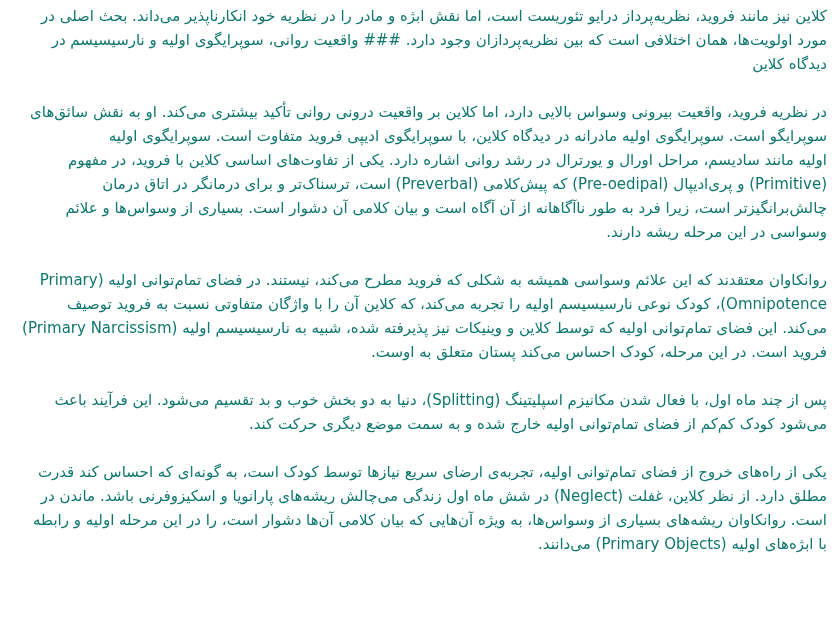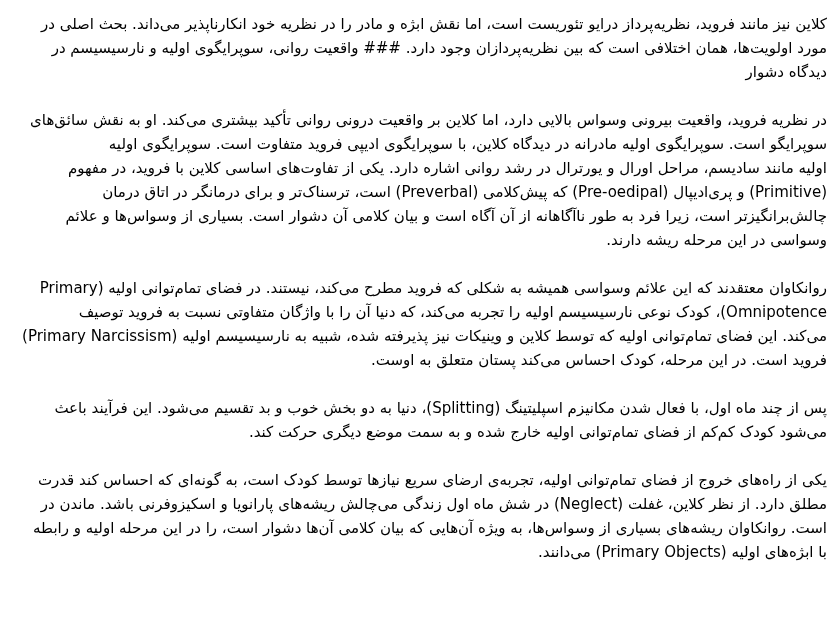--- a/index.html
+++ b/index.html
@@ -10,57 +10,57 @@
   body {
     width: 832px;
     height: 622px;
     overflow: hidden;
     font-family: "DejaVu Sans", sans-serif;
   }
   .page {
     box-sizing: border-box;
     width: 832px;
     height: 622px;
-    padding: 12px 5px 0 14px;
+    padding: 4px 5px 0 14px;
     direction: rtl;
     text-align: right;
-    color: #000000;
+    color: #0f766e;
     font-size: 15px;
     line-height: 24px;
   }
   .para {
     margin: 0 0 24px 0;
   }
   .line {
     white-space: nowrap;
   }
 </style>
 </head>
 <body>
 
 <div class="page">
 
   <div class="para">
     <div class="line">کلاین نیز مانند فروید، نظریه‌پرداز درایو تئوریست است، اما نقش ابژه و مادر را در نظریه خود انکارناپذیر می‌داند. بحث اصلی در</div>
     <div class="line">مورد اولویت‌ها، همان اختلافی است که بین نظریه‌پردازان وجود دارد. ### واقعیت روانی، سوپرایگوی اولیه و نارسیسیسم در</div>
-    <div class="line">دیدگاه دشوار</div>
+    <div class="line">دیدگاه کلاین</div>
   </div>
 
   <div class="para">
     <div class="line">در نظریه فروید، واقعیت بیرونی وسواس بالایی دارد، اما کلاین بر واقعیت درونی روانی تأکید بیشتری می‌کند. او به نقش سائق‌های</div>
     <div class="line">سوپرایگو است. سوپرایگوی اولیه مادرانه در دیدگاه کلاین، با سوپرایگوی ادیپی فروید متفاوت است. سوپرایگوی اولیه</div>
     <div class="line">اولیه مانند سادیسم، مراحل اورال و یورترال در رشد روانی اشاره دارد. یکی از تفاوت‌های اساسی کلاین با فروید، در مفهوم</div>
     <div class="line">(Primitive) و پری‌ادیپال (Pre-oedipal) که پیش‌کلامی (Preverbal) است، ترسناک‌تر و برای درمانگر در اتاق درمان</div>
     <div class="line">چالش‌برانگیزتر است، زیرا فرد به طور ناآگاهانه از آن آگاه است و بیان کلامی آن دشوار است. بسیاری از وسواس‌ها و علائم</div>
     <div class="line">وسواسی در این مرحله ریشه دارند.</div>
   </div>
 
   <div class="para">
     <div class="line">روانکاوان معتقدند که این علائم وسواسی همیشه به شکلی که فروید مطرح می‌کند، نیستند. در فضای تمام‌توانی اولیه (Primary</div>
-    <div class="line">Omnipotence)، کودک نوعی نارسیسیسم اولیه را تجربه می‌کند، که دنیا آن را با واژگان متفاوتی نسبت به فروید توصیف</div>
+    <div class="line">Omnipotence)، کودک نوعی نارسیسیسم اولیه را تجربه می‌کند، که کلاین آن را با واژگان متفاوتی نسبت به فروید توصیف</div>
     <div class="line">می‌کند. این فضای تمام‌توانی اولیه که توسط کلاین و وینیکات نیز پذیرفته شده، شبیه به نارسیسیسم اولیه (Primary Narcissism)</div>
     <div class="line">فروید است. در این مرحله، کودک احساس می‌کند پستان متعلق به اوست.</div>
   </div>
 
   <div class="para">
     <div class="line">پس از چند ماه اول، با فعال شدن مکانیزم اسپلیتینگ (Splitting)، دنیا به دو بخش خوب و بد تقسیم می‌شود. این فرآیند باعث</div>
     <div class="line">می‌شود کودک کم‌کم از فضای تمام‌توانی اولیه خارج شده و به سمت موضع دیگری حرکت کند.</div>
   </div>
 
   <div class="para">

